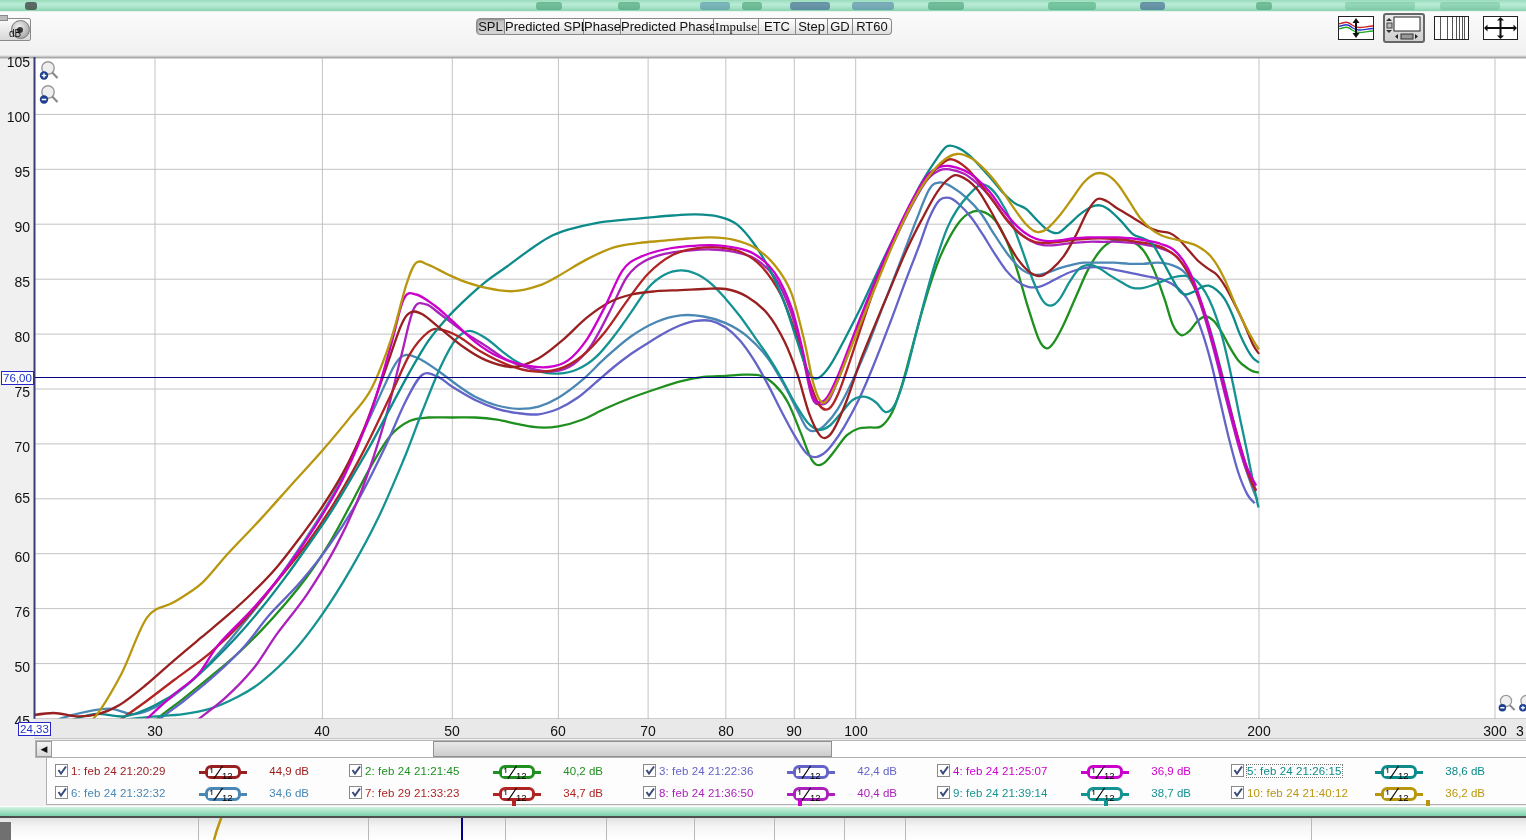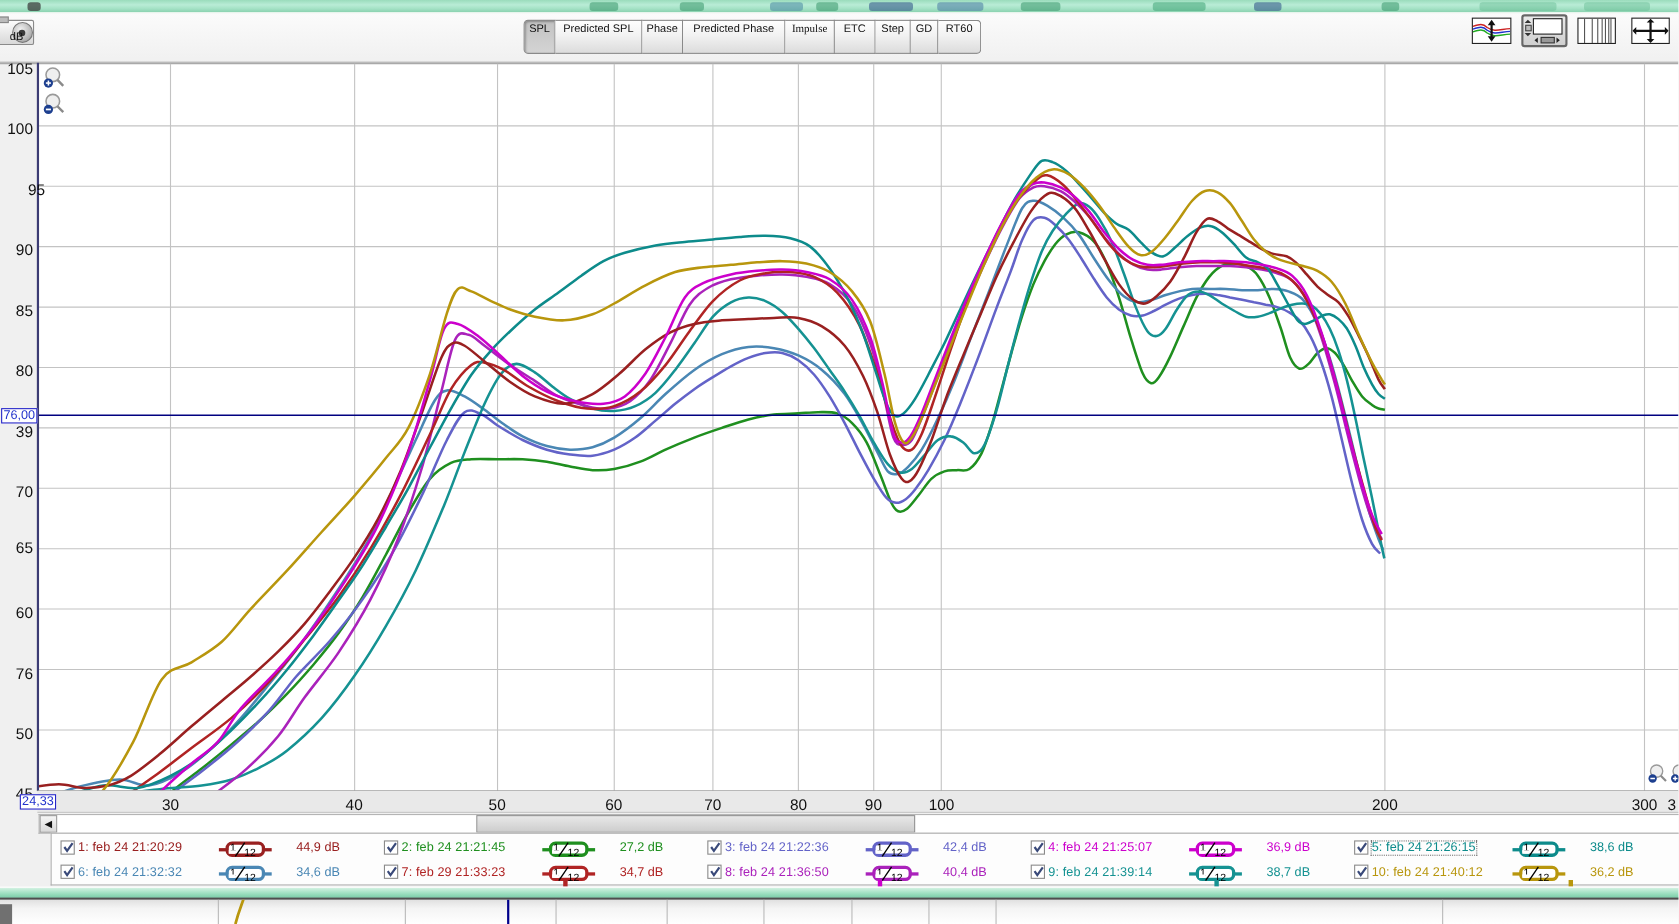--- a/index.html
+++ b/index.html
@@ -10,21 +10,21 @@
 .blob{position:absolute;top:2px;height:8px;border-radius:3px;opacity:.5;}
 
 #toolbar{left:0;top:11px;width:1526px;height:45px;background:linear-gradient(180deg,#fbfbfb,#f0f0f0);border-top:1px solid #e8f5ee;}
 
 #cam{left:-6px;top:18px;width:35px;height:21px;background:linear-gradient(180deg,#fcfcfc,#d8d8d8);border:1px solid #8a8a8a;border-radius:2px;}
 #cam .lens{position:absolute;left:16px;top:1px;width:17px;height:17px;border-radius:50%;background:radial-gradient(circle at 40% 35%,#f2f2f2,#b9b9b9 60%,#8f8f8f);border:1px solid #777;}
 #cam .lens2{position:absolute;left:22px;top:8px;width:6px;height:6px;border-radius:50%;background:#3a3a3a;}
 #cam .vf{position:absolute;left:4px;top:-4px;width:7px;height:4px;background:#bbb;border:1px solid #888;}
 
 #tabs{left:476px;top:18px;height:17px;display:flex;}
-.tab{height:31px;box-sizing:border-box;border:1px solid #898989;border-left:none;background:linear-gradient(180deg,#fefefe 0%,#f2f2f2 45%,#dcdcdc 100%);font-size:10px;color:#111;text-align:center;line-height:15px;white-space:nowrap;}
+.tab{height:17px;box-sizing:border-box;border:1px solid #898989;border-left:none;background:linear-gradient(180deg,#fefefe 0%,#f2f2f2 45%,#dcdcdc 100%);font-size:13px;color:#111;text-align:center;line-height:15px;white-space:nowrap;}
 .tab.first{border-left:1px solid #898989;border-radius:4px 0 0 4px;}
 .tab.last{border-radius:0 4px 4px 0;}
 .tab.sel{background:linear-gradient(180deg,#c2c2c2,#d4d4d4);box-shadow:inset 1px 1px 2px rgba(0,0,0,.3);}
 
 .ticon{background:#fff;border:1px solid #222;}
 #ric1{left:1338px;top:16px;width:34px;height:22px;}
 #ric2{left:1383px;top:13px;width:38px;height:26px;background:linear-gradient(180deg,#e9e9e9,#cfcfcf);border:2px solid #666;border-radius:3px;}
 #ric3{left:1434px;top:16px;width:33px;height:22px;}
 #ric4{left:1483px;top:16px;width:33px;height:22px;}
 
@@ -194,25 +194,25 @@
       <line x1="-6.3" y1="7.5" x2="-1.7" y2="7.5" stroke="#fff" stroke-width="1.4"></line>
       <line x1="-4" y1="5.2" x2="-4" y2="9.8" stroke="#fff" stroke-width="1.4"></line>
     </g>
 </svg>
 <div class="ylab" style="left:0px;top:715px;">45</div>
 <div class="ylab" style="left:0px;top:661px;">50</div>
 <div class="ylab" style="left:0px;top:606px;">76</div>
 <div class="ylab" style="left:0px;top:551px;">60</div>
 <div class="ylab" style="left:0px;top:492px;">65</div>
 <div class="ylab" style="left:0px;top:441px;">70</div>
-<div class="ylab" style="left:0px;top:386px;">39</div>
+<div class="ylab" style="left:0px;top:386px;">75</div>
 <div class="ylab" style="left:0px;top:331px;">80</div>
 <div class="ylab" style="left:0px;top:276px;">85</div>
 <div class="ylab" style="left:0px;top:221px;">90</div>
-<div class="ylab" style="left:0px;top:166px;padding-left:11px;">95</div>
+<div class="ylab" style="left:0px;top:166px;">95</div>
 <div class="ylab" style="left:0px;top:111px;">100</div>
 <div class="ylab" style="left:0px;top:56px;">105</div>
 <div id="xband" class="abs"></div>
 <div class="xlab" style="left:135px;">30</div>
 <div class="xlab" style="left:302px;">40</div>
 <div class="xlab" style="left:432px;">50</div>
 <div class="xlab" style="left:538px;">60</div>
 <div class="xlab" style="left:628px;">70</div>
 <div class="xlab" style="left:706px;">80</div>
 <div class="xlab" style="left:774px;">90</div>
@@ -252,21 +252,21 @@
 <div class="llab" style="left:318px;color:#1f8f1f;">2: feb 24 21:21:45</div>
 <div class="segline" style="left:446px;background:#1f8f1f;"></div>
 <div class="segline" style="left:487px;background:#1f8f1f;"></div>
 <div class="seg" style="left:452px;border-color:#1f8f1f;">
         <svg width="36" height="15" style="position:absolute;left:-3px;top:-3.5px;">
           <line x1="9" y1="13.5" x2="17.5" y2="1" stroke="#000" stroke-width="1.2"></line>
           <text x="4" y="9" font-size="9.5" fill="#000">1</text>
           <text x="17" y="13.5" font-size="9.5" fill="#000">12</text>
         </svg>
       </div>
-<div class="lval" style="left:501px;color:#1f8f1f;">27,2 dB</div>
+<div class="lval" style="left:501px;color:#1f8f1f;">40,2 dB</div>
 <div class="cb" style="left:596px;">
         <svg width="13" height="13">
           <path d="M2.5 6 L5 9.5 L10 2.5" stroke="#3a4a7a" stroke-width="2" fill="none"></path>
         </svg>
       </div>
 <div class="llab" style="left:612px;color:#6363c8;">3: feb 24 21:22:36</div>
 <div class="segline" style="left:740px;background:#6363c8;"></div>
 <div class="segline" style="left:781px;background:#6363c8;"></div>
 <div class="seg" style="left:746px;border-color:#6363c8;">
         <svg width="36" height="15" style="position:absolute;left:-3px;top:-3.5px;">

